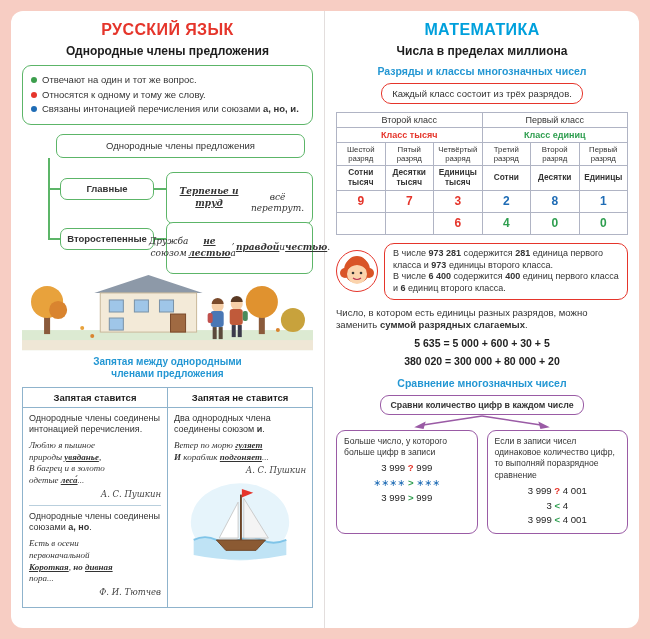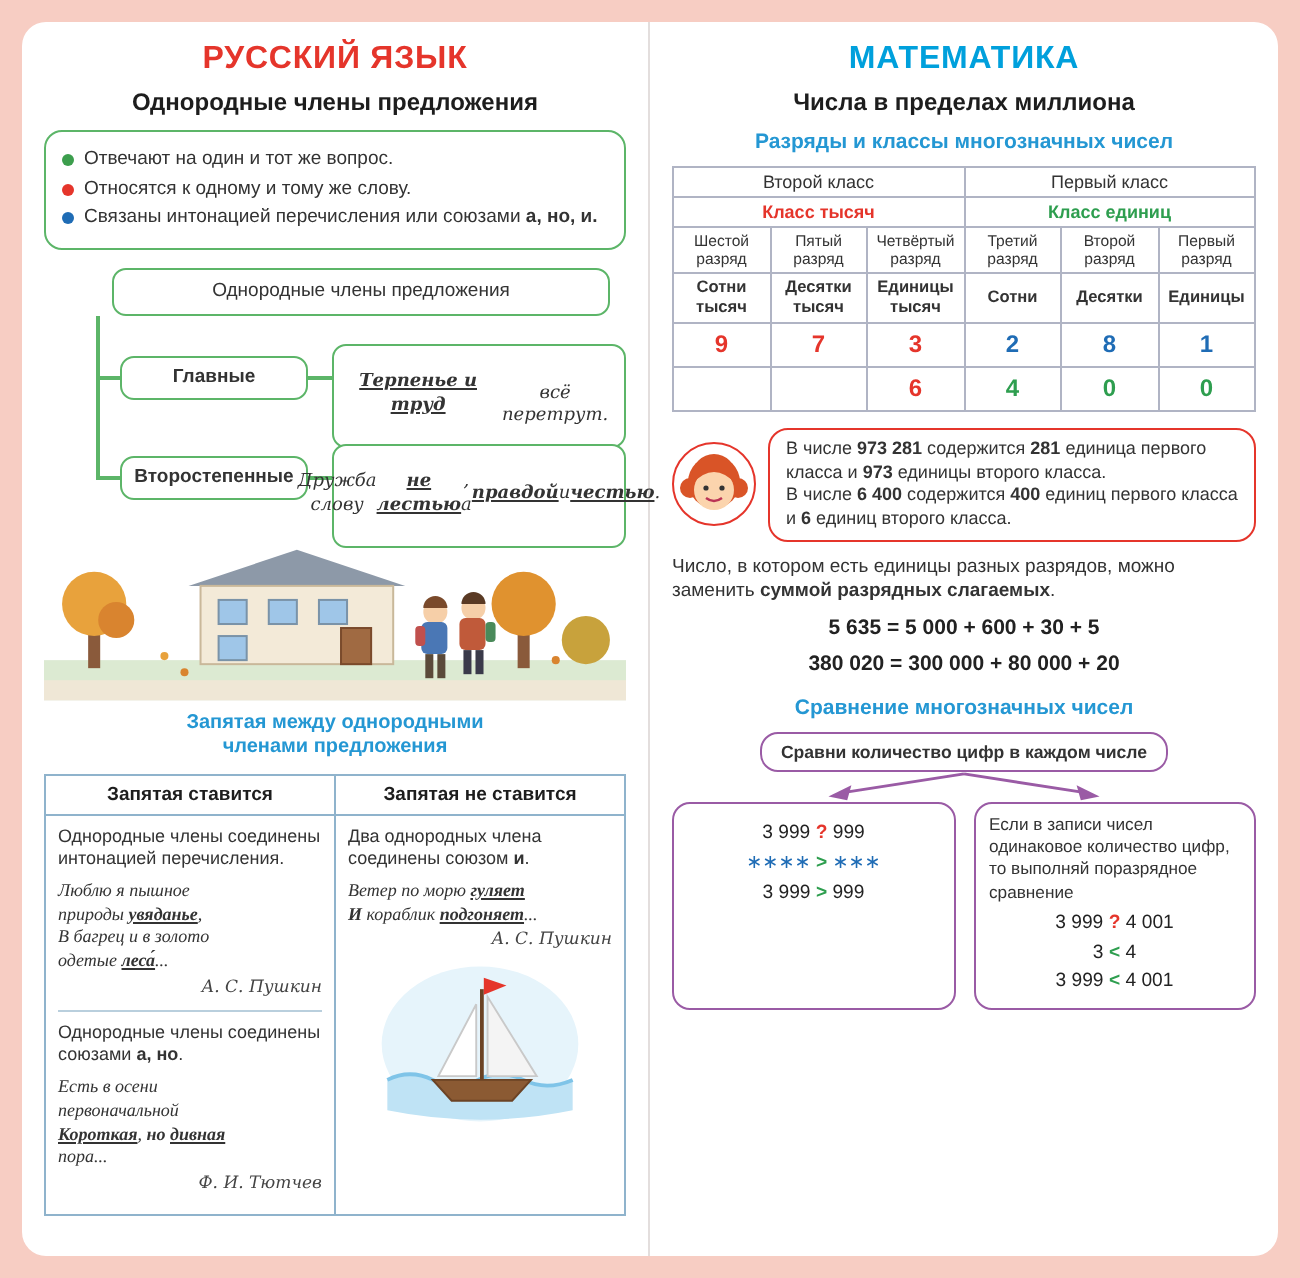--- a/index.html
+++ b/index.html
@@ -113,21 +113,21 @@
       <div class="dbox root-box">Однородные члены предложения</div>
       <div class="tree-v"></div>
       <div class="tree-h" style="left:26px;width:12px;top:54px;"></div>
       <div class="tree-h" style="left:26px;width:12px;top:104px;"></div>
       <div class="tree-h" style="left:132px;width:12px;top:54px;"></div>
       <div class="tree-h" style="left:132px;width:12px;top:104px;"></div>
       <div class="dbox lbl lbl-main">Главные</div>
       <div class="dbox exbox ex-main" data-rich="russian.diagram.main_example"><span style="font-weight: bold; font-style: italic; text-decoration: underline;">Терпенье и труд</span><span style="font-style: italic;">
 всё перетрут.</span></div>
       <div class="dbox lbl lbl-sec">Второстепенные</div>
-      <div class="dbox exbox ex-sec" data-rich="russian.diagram.secondary_example"><span style="font-style: italic;">Дружба слову </span><span style="font-weight: bold; font-style: italic; text-decoration: underline;">не лестью</span><span style="font-style: italic;">,
+      <div class="dbox exbox ex-sec" data-rich="russian.diagram.secondary_example"><span style="font-style: italic;">Дружба союзом </span><span style="font-weight: bold; font-style: italic; text-decoration: underline;">не лестью</span><span style="font-style: italic;">,
 а </span><span style="font-weight: bold; font-style: italic; text-decoration: underline;">правдой</span><span style="font-style: italic;"> и </span><span style="font-weight: bold; font-style: italic; text-decoration: underline;">честью</span><span style="font-style: italic;">.</span></div>
     </div>
 
     <svg class="scene" viewBox="0 0 290 80">
       <rect x="0" y="60" width="290" height="20" fill="#dcead2"></rect>
       <rect x="0" y="70" width="290" height="10" fill="#efe7d6"></rect>
       <polygon points="72,23 126,5 180,23" fill="#8d99a8"></polygon>
       <rect x="78" y="23" width="96" height="39" fill="#f3ead8" stroke="#c9b89a"></rect>
       <rect x="87" y="30" width="14" height="12" fill="#9fc6e8" stroke="#7a93a8"></rect>
       <rect x="112" y="30" width="14" height="12" fill="#9fc6e8" stroke="#7a93a8"></rect>
@@ -203,20 +203,21 @@
       </tr>
     </tbody>
       </table>
   </div>
 
   <div class="col col-right">
     <div class="title blue">МАТЕМАТИКА</div>
     <div class="subtitle">Числа в пределах миллиона</div>
 
     <div class="m-heading">Разряды и классы многозначных чисел</div>
+    <div class="note-box">Каждый класс состоит из трёх разрядов.</div>
 
     <table class="place-table">
       <tbody>
           <tr>
         <td colspan="3" class="cls-cell cls-thousands">
           <div class="cls-line1">Второй класс</div>
           <div class="cls-line2">Класс тысяч</div>
         </td>
         <td colspan="3" class="cls-cell cls-units">
           <div class="cls-line1">Первый класс</div>
@@ -294,20 +295,21 @@
 
     <div class="compare-top">Сравни количество цифр в каждом числе</div>
     <svg class="arrows" viewBox="0 0 280 16" preserveAspectRatio="none">
       <path d="M140 1 L82 11" stroke="#9a5ba5" stroke-width="1.6" fill="none"></path>
       <path d="M140 1 L198 11" stroke="#9a5ba5" stroke-width="1.6" fill="none"></path>
       <polygon points="75,13 86,7 84,15" fill="#9a5ba5"></polygon>
       <polygon points="205,13 194,7 196,15" fill="#9a5ba5"></polygon>
     </svg>
     <div class="compare-boxes">
       <div class="cbox">
+        <div data-rich="math.compare_left.text_segments">Больше число, у которого больше цифр в записи</div>
         <div class="clines">
           <div data-rich="math.compare_left.lines.0"><span>3 999 </span><span style="font-weight: bold; color: rgb(229, 53, 43);">?</span><span> 999</span></div>
           <div data-rich="math.compare_left.lines.1"><span style="color: rgb(31, 108, 181);">∗∗∗∗</span><span style="font-weight: bold; color: rgb(46, 158, 79);"> &gt; </span><span style="color: rgb(31, 108, 181);">∗∗∗</span></div>
           <div data-rich="math.compare_left.lines.2"><span>3 999 </span><span style="font-weight: bold; color: rgb(46, 158, 79);">&gt;</span><span> 999</span></div>
         </div>
       </div>
       <div class="cbox">
         <div>Если в записи чисел одинаковое количество цифр, то выполняй поразрядное сравнение</div>
         <div class="clines">
           <div data-rich="math.compare_right.lines.0"><span>3 999 </span><span style="font-weight: bold; color: rgb(229, 53, 43);">?</span><span> 4 001</span></div>

